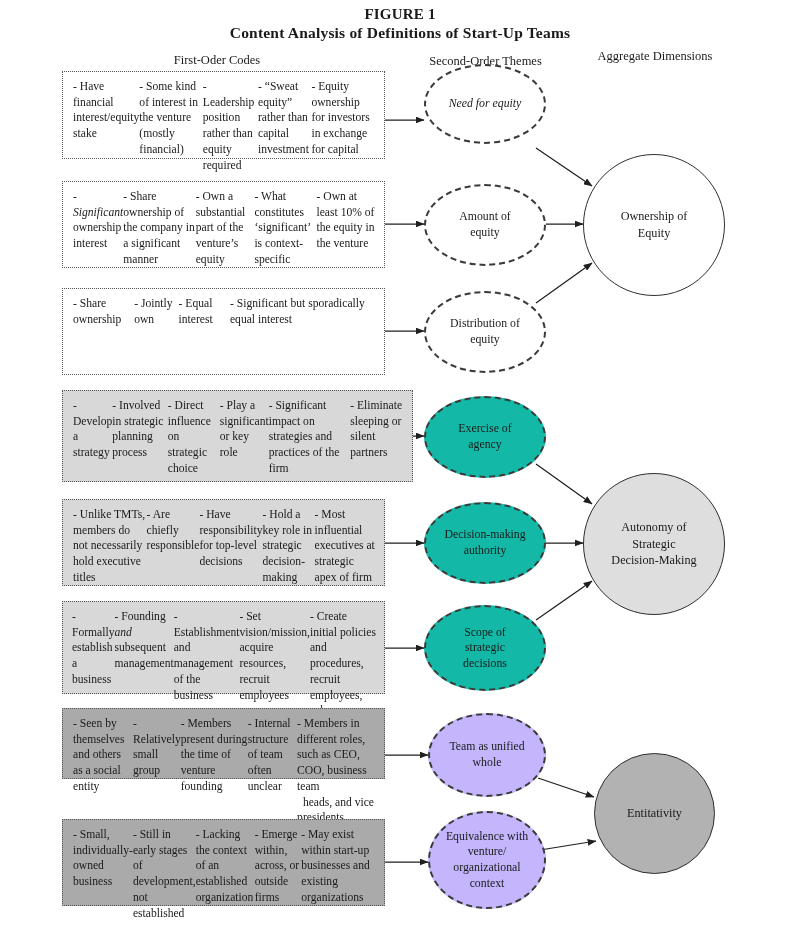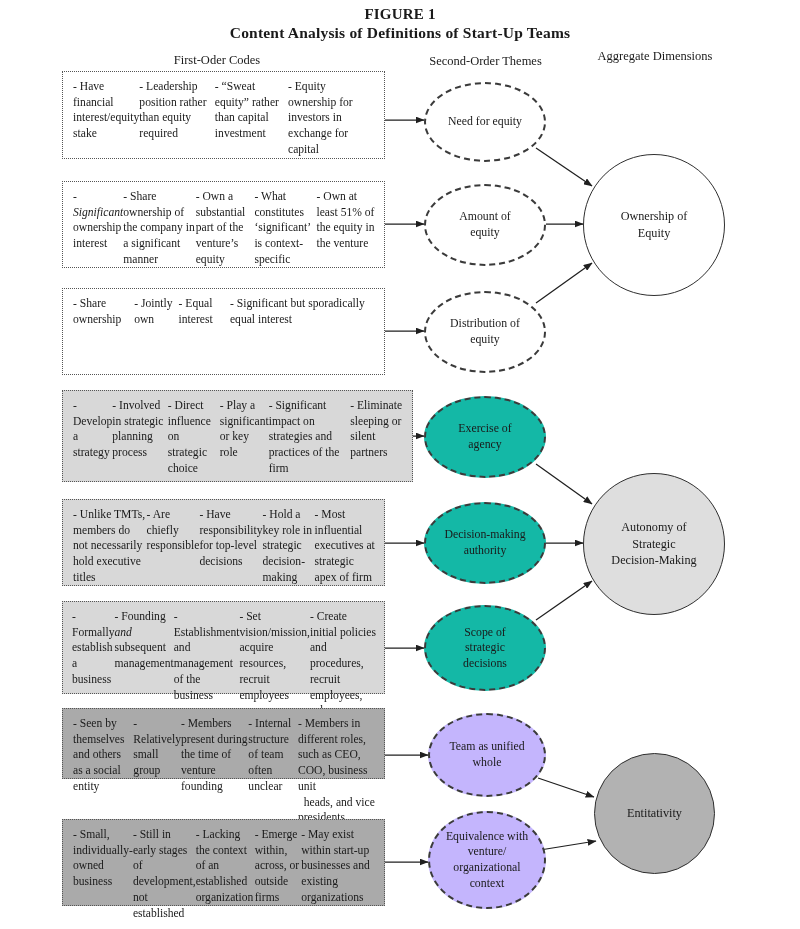--- a/index.html
+++ b/index.html
@@ -153,30 +153,31 @@
       <line x1="536" y1="620" x2="592" y2="581"></line>
 
       <line x1="538" y1="778" x2="594" y2="797"></line>
       <line x1="540" y1="850" x2="596" y2="841"></line>
     </g>
   </svg>
 
   <div id="boxes-layer">
       <div class="code-box fill-none" style="left: 62px; top: 71px; width: 323px; height: 88px;">
         <span class="code-line">- Have financial interest/equity stake</span>
+        <span class="code-line">- Some kind of interest in the venture (mostly financial)</span>
         <span class="code-line">- Leadership position rather than equity required</span>
         <span class="code-line">- “Sweat equity” rather than capital investment</span>
         <span class="code-line">- Equity ownership for investors in exchange for capital</span>
       </div>
       <div class="code-box fill-none" style="left: 62px; top: 181px; width: 323px; height: 87px;">
         <span class="code-line">- <em>Significant</em> ownership interest</span>
         <span class="code-line">- Share ownership of the company in a significant manner</span>
         <span class="code-line">- Own a substantial part of the venture’s equity</span>
         <span class="code-line">- What constitutes ‘significant’ is context-specific</span>
-        <span class="code-line">- Own at least 51% of the equity in the venture</span>
+        <span class="code-line">- Own at least 10% of the equity in the venture</span>
       </div>
       <div class="code-box fill-none" style="left: 62px; top: 288px; width: 323px; height: 87px;">
         <span class="code-line">- Share ownership</span>
         <span class="code-line">- Jointly own</span>
         <span class="code-line">- Equal interest</span>
         <span class="code-line">- Significant but sporadically equal interest</span>
       </div>
       <div class="code-box fill-light" style="left: 62px; top: 390px; width: 351px; height: 92px;">
         <span class="code-line">- Develop a strategy</span>
         <span class="code-line">- Involved in strategic planning process</span>
@@ -198,33 +199,33 @@
         <span class="code-line">- Establishment and management of the business</span>
         <span class="code-line">- Set vision/mission, acquire resources, recruit employees</span>
         <span class="code-line">- Create initial policies and procedures, recruit employees,
   shape organizational culture</span>
       </div>
       <div class="code-box fill-dark" style="left: 62px; top: 708px; width: 323px; height: 71px;">
         <span class="code-line">- Seen by themselves and others as a social entity</span>
         <span class="code-line">- Relatively small group</span>
         <span class="code-line">- Members present during the time of venture founding</span>
         <span class="code-line">- Internal structure of team often unclear</span>
-        <span class="code-line">- Members in different roles, such as CEO, COO, business unit
+        <span class="code-line">- Members in different roles, such as CEO, COO, business team
   heads, and vice presidents</span>
       </div>
       <div class="code-box fill-dark" style="left: 62px; top: 819px; width: 323px; height: 87px;">
         <span class="code-line">- Small, individually-owned business</span>
         <span class="code-line">- Still in early stages of development, not established</span>
         <span class="code-line">- Lacking the context of an established organization</span>
         <span class="code-line">- Emerge within, across, or outside firms</span>
         <span class="code-line">- May exist within start-up businesses and existing organizations</span>
       </div>
     </div>
   <div id="themes-layer">
-      <div class="theme-ellipse fill-none" style="left: 424px; top: 82px; width: 122px; height: 80px;">
+      <div class="theme-ellipse fill-none" style="left: 424px; top: 64px; width: 122px; height: 80px; font-style: italic;">
         <span>
           <span class="txt">Need for equity</span>
         </span>
       </div>
       <div class="theme-ellipse fill-none" style="left: 424px; top: 184px; width: 122px; height: 82px;">
         <span>
           <span class="txt">Amount of</span>
           <span class="txt">equity</span>
         </span>
       </div>

